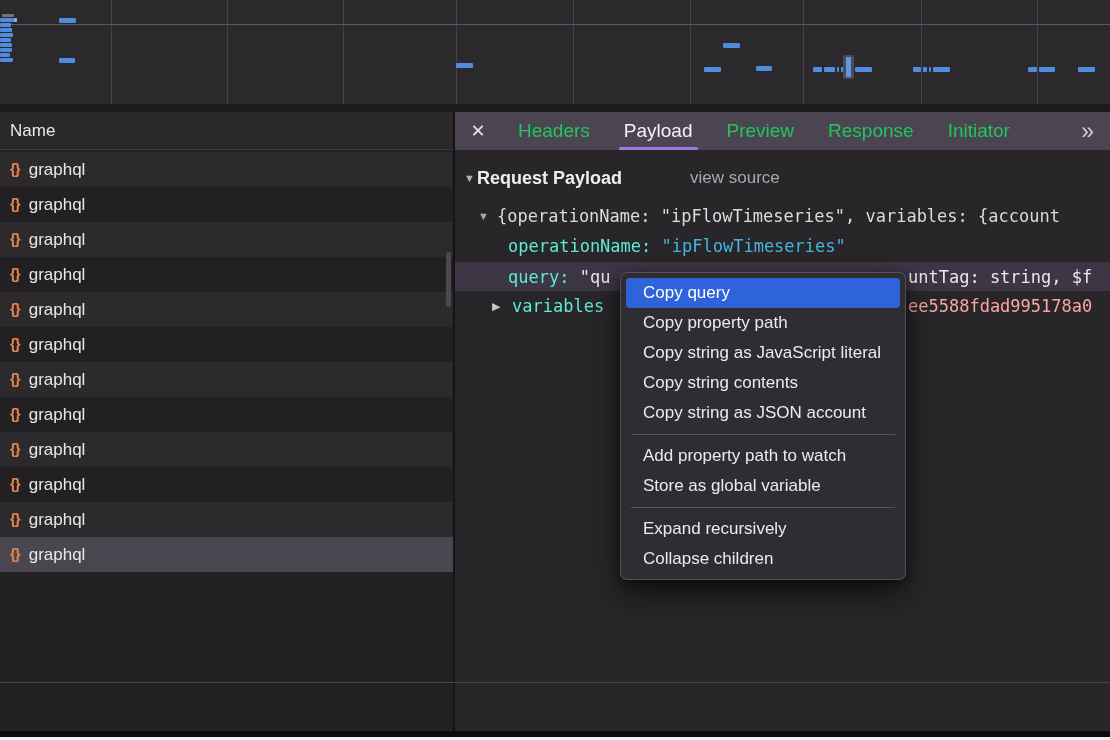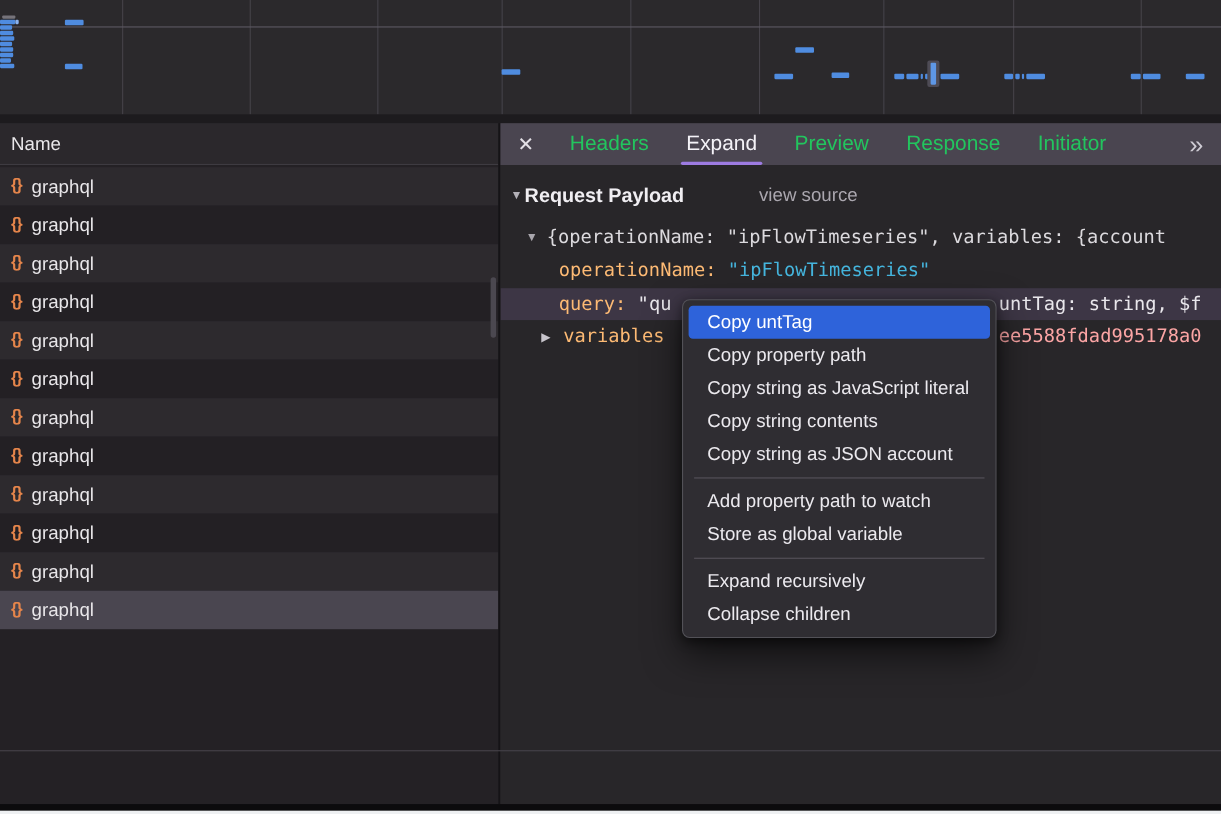--- a/index.html
+++ b/index.html
@@ -50,21 +50,21 @@
   #payload{position:absolute;left:0;top:38px;width:655px;height:581px;overflow:hidden;}
   .mono{font-family:"DejaVu Sans Mono",monospace;font-size:17px;white-space:pre;}
   #payload-header{position:absolute;left:0;top:13px;height:30px;width:655px;
                   display:flex;align-items:center;}
   #payload-title{color:#f0eef2;font-size:18px;font-weight:bold;margin-left:12px;}
   .tri{color:#b3b0b7;font-size:11px;margin-right:2px;}
   #view-source{position:absolute;left:235px;top:0;height:30px;display:flex;align-items:center;
                color:#aba7af;font-size:17px;cursor:pointer;}
   .tree-row{position:absolute;left:0;width:655px;height:30px;display:flex;align-items:center;}
   .tree-tri{color:#a9a6ad;font-size:11px;position:absolute;}
-  .k{color:#fdba74;}
+  .k{color:#5eead4;}
   .s{color:#45b5dd;}
   .w{color:#e9e7ec;}
   .sum{color:#dcdade;}
   #row-query{background:#3d3645;}
   .abs{position:absolute;}
   
   #context-menu{position:absolute;left:620px;top:272px;width:286px;background:#2f2d32;
                 border:1px solid rgba(150,148,158,0.35);border-radius:7px;
                 box-shadow:0 14px 34px rgba(0,0,0,0.6),0 3px 10px rgba(0,0,0,0.45);
                 padding:5px 0;box-sizing:border-box;z-index:50;}
@@ -186,21 +186,21 @@
 
   <div id="v-divider"></div>
 
   <div id="right-panel">
     <div id="tabbar">
       <div id="close-btn">
         <span>✕</span>
       </div>
 
       <div class="tab">Headers</div>
-        <div class="tab active">Expand</div>
+        <div class="tab active">Payload</div>
         <div class="tab">Preview</div>
         <div class="tab">Response</div>
         <div class="tab">Initiator</div>
         <div id="tab-overflow">
         <span>»</span>
       </div>
     </div>
 
     <div id="payload">
       <div id="payload-header">
@@ -225,21 +225,21 @@
 
       <div class="tree-row" style="top:141px">
         <span class="tree-tri" style="left:37px;color:#c8c5cc">▶</span>
         <span class="mono k abs" style="left:57px">variables</span>
         <span class="mono abs" style="left:453px;color:#fca5a5">ee5588fdad995178a0</span>
       </div>
     </div>
   </div>
 
   <div id="context-menu">
-      <div class="menu-item hl">Copy untTag</div>
+      <div class="menu-item hl">Copy query</div>
       <div class="menu-item">Copy property path</div>
       <div class="menu-item">Copy string as JavaScript literal</div>
       <div class="menu-item">Copy string contents</div>
       <div class="menu-item">Copy string as JSON account</div>
       <div class="menu-sep"></div>
       <div class="menu-item">Add property path to watch</div>
       <div class="menu-item">Store as global variable</div>
       <div class="menu-sep"></div>
       <div class="menu-item">Expand recursively</div>
       <div class="menu-item">Collapse children</div>

